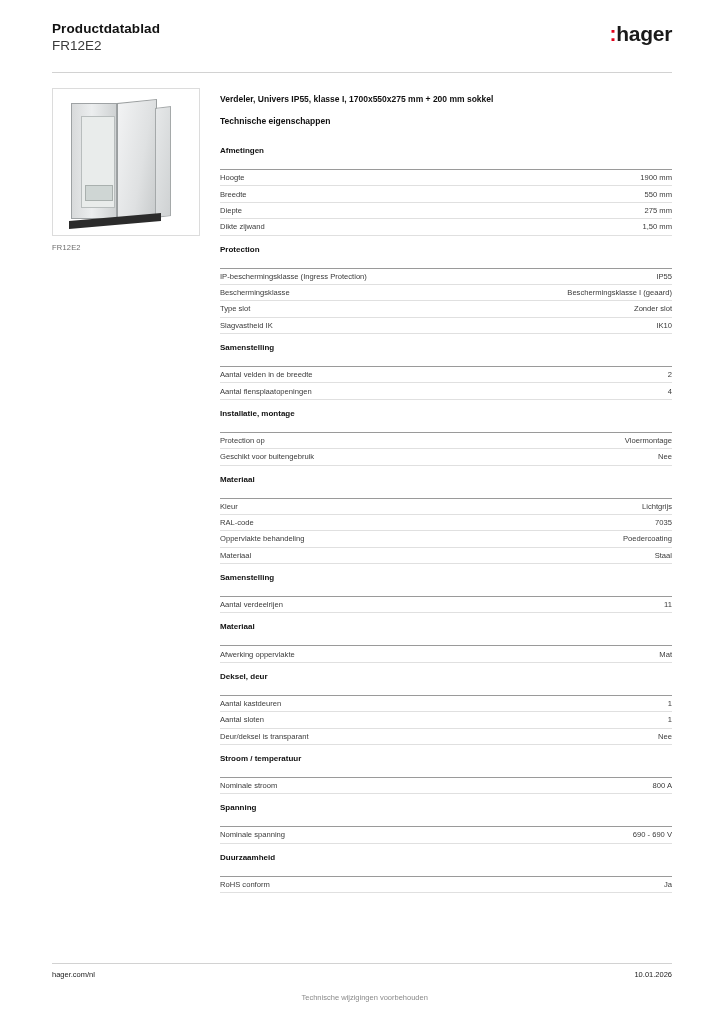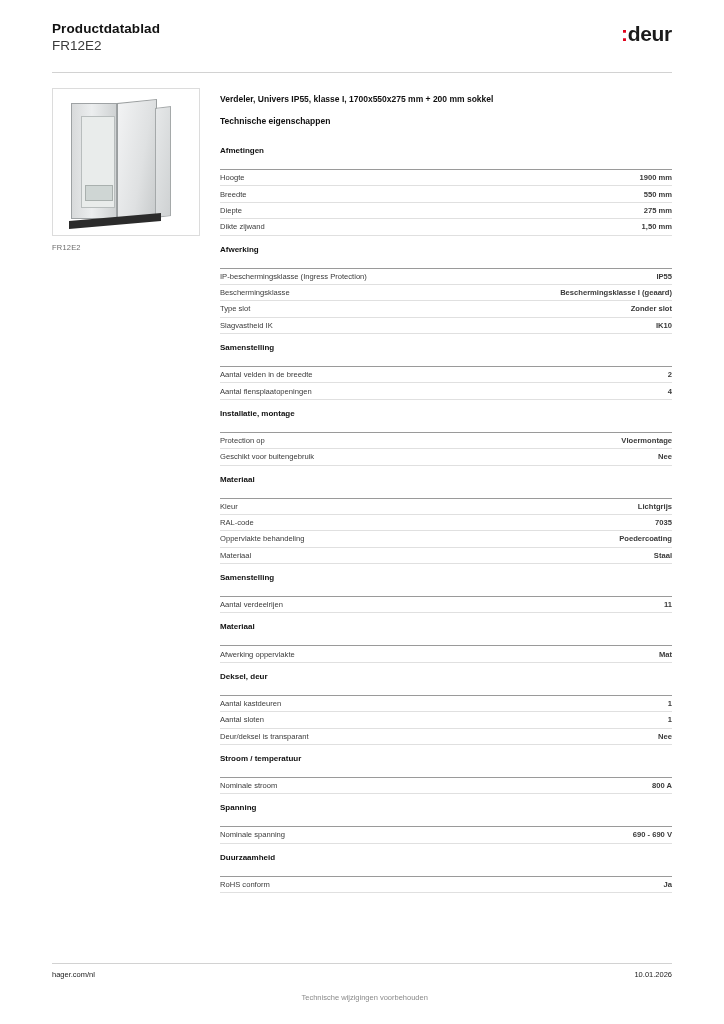--- a/index.html
+++ b/index.html
@@ -169,21 +169,21 @@
     display: flex;
     justify-content: space-between;
     align-items: baseline;
     font-size: 7.6px;
     color: #333;
     border-bottom: 1px solid #e0e0e0;
     padding: 3.2px 0 3.2px 0;
     line-height: 9px;
   }
   .row .k { color: #3a3a3a; text-align: center; }
-  .row .v { color: #3a3a3a; text-align: right; font-weight: bold; }
+  .row .v { color: #3a3a3a; text-align: right; }
 
   
   .footer-rule {
     position: absolute;
     left: 52px;
     top: 963px;
     width: 620px;
     height: 1px;
     background: #d2d2d2;
   }
@@ -204,21 +204,21 @@
 </head>
 <body>
 
 <div class="page">
 
   <div class="header">
     <div class="header-titles">
       <div class="doc-title">Productdatablad</div>
       <div class="doc-subtitle">FR12E2</div>
     </div>
-    <div class="logo"><span class="colon">:</span><span>deur</span></div>
+    <div class="logo"><span class="colon">:</span><span>hager</span></div>
   </div>
 
   <div class="header-rule"></div>
 
   <div class="product-box">
     <div class="cab-wrap">
       <div class="cab-body">
         <div class="cab-inner"></div>
       </div>
       <div class="cab-door"></div>
@@ -245,21 +245,21 @@
           <div class="row">
             <span class="k">Diepte</span>
             <span class="v">275 mm</span>
           </div>
           <div class="row">
             <span class="k">Dikte zijwand</span>
             <span class="v">1,50 mm</span>
           </div>
         </div>
         <div class="group">
-          <div class="group-title">Afwerking</div>
+          <div class="group-title">Protection</div>
           <div class="row">
             <span class="k">IP-beschermingsklasse (Ingress Protection)</span>
             <span class="v">IP55</span>
           </div>
           <div class="row">
             <span class="k">Beschermingsklasse</span>
             <span class="v">Beschermingsklasse I (geaard)</span>
           </div>
           <div class="row">
             <span class="k">Type slot</span>

